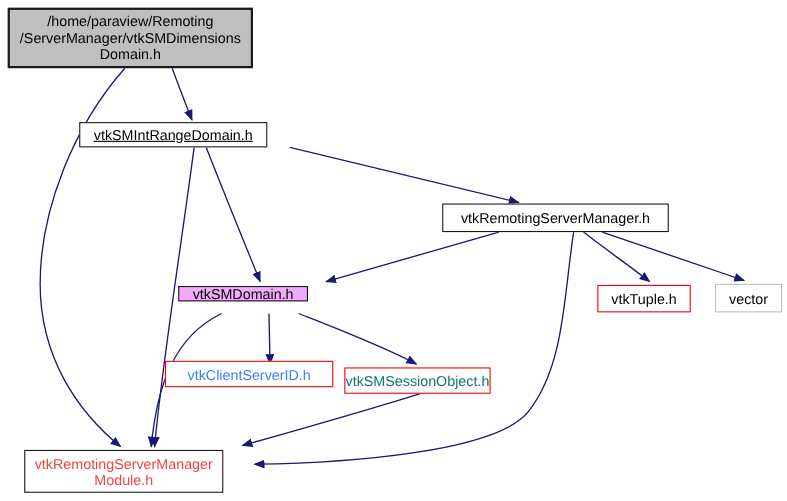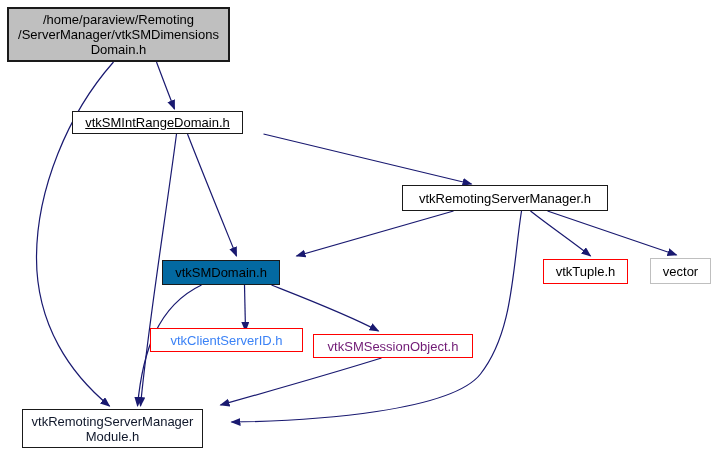--- a/index.html
+++ b/index.html
@@ -59,20 +59,20 @@
       <path d="M 221 285 L 222 331" fill="none" stroke="#191970" stroke-width="1.2" marker-end="url(#arrowhead)" data-interactable="false"></path>
       <path d="M 248 285 C 286 300 325 315 355 331" fill="none" stroke="#191970" stroke-width="1.2" marker-end="url(#arrowhead)" data-interactable="false"></path>
       <path d="M 178 285 C 134 306 119 352 114 406" fill="none" stroke="#191970" stroke-width="1.2" marker-end="url(#arrowhead)" data-interactable="false"></path>
       <path d="M 358 358 C 300 376 243 392 197 405" fill="none" stroke="#191970" stroke-width="1.2" marker-end="url(#arrowhead)" data-interactable="false"></path>
     </svg>
 <div class="node" data-interactable="false" style="left: 7px; top: 7px; width: 223px; height: 55px; background: rgb(191, 191, 191); border: 2px solid rgb(26, 26, 26); color: rgb(0, 0, 0);">/home/paraview/Remoting
 /ServerManager/vtkSMDimensions
 Domain.h</div>
     <div class="node" data-interactable="true" style="left: 72px; top: 111px; width: 171px; height: 23px; background: rgb(255, 255, 255); border: 1px solid rgb(26, 26, 26); color: rgb(0, 0, 0); text-decoration: underline;">vtkSMIntRangeDomain.h</div>
     <div class="node" data-interactable="true" style="left: 402px; top: 185px; width: 206px; height: 26px; background: rgb(255, 255, 255); border: 1px solid rgb(26, 26, 26); color: rgb(0, 0, 0);">vtkRemotingServerManager.h</div>
-    <div class="node" data-interactable="true" style="left: 162px; top: 260px; width: 118px; height: 25px; background: #0369a1; border: 1px solid rgb(26, 26, 26); color: rgb(0, 0, 0);">vtkSMDomain.h</div>
+    <div class="node" data-interactable="true" style="left: 162px; top: 260px; width: 118px; height: 14px; background: #f0abfc; border: 1px solid rgb(26, 26, 26); color: rgb(0, 0, 0);">vtkSMDomain.h</div>
     <div class="node" data-interactable="true" style="left: 543px; top: 259px; width: 85px; height: 25px; background: rgb(255, 255, 255); border: 1px solid rgb(255, 0, 0); color: rgb(0, 0, 0);">vtkTuple.h</div>
     <div class="node" data-interactable="false" style="left: 650px; top: 258px; width: 61px; height: 26px; background: rgb(255, 255, 255); border: 1px solid rgb(191, 191, 191); color: rgb(0, 0, 0);">vector</div>
     <div class="node" data-interactable="true" style="left: 150px; top: 328px; width: 153px; height: 24px; background: rgb(255, 255, 255); border: 1px solid rgb(255, 0, 0); color: #3b82f6;">vtkClientServerID.h</div>
-    <div class="node" data-interactable="true" style="left: 313px; top: 334px; width: 160px; height: 24px; background: rgb(255, 255, 255); border: 1px solid rgb(255, 0, 0); color: #701a75;">vtkSMSessionObject.h</div>
-    <div class="node" data-interactable="true" style="left: 22px; top: 409px; width: 181px; height: 39px; background: rgb(255, 255, 255); border: 1px solid rgb(26, 26, 26); color: #0f172a;">vtkRemotingServerManager
+    <div class="node" data-interactable="true" style="left: 313px; top: 334px; width: 133px; height: 24px; background: rgb(255, 255, 255); border: 1px solid rgb(255, 0, 0); color: #0f766e;">vtkSMSessionObject.h</div>
+    <div class="node" data-interactable="true" style="left: 22px; top: 409px; width: 181px; height: 39px; background: rgb(255, 255, 255); border: 1px solid rgb(26, 26, 26); color: #ef4444;">vtkRemotingServerManager
 Module.h</div>
   </div>
 
 </body></html>

